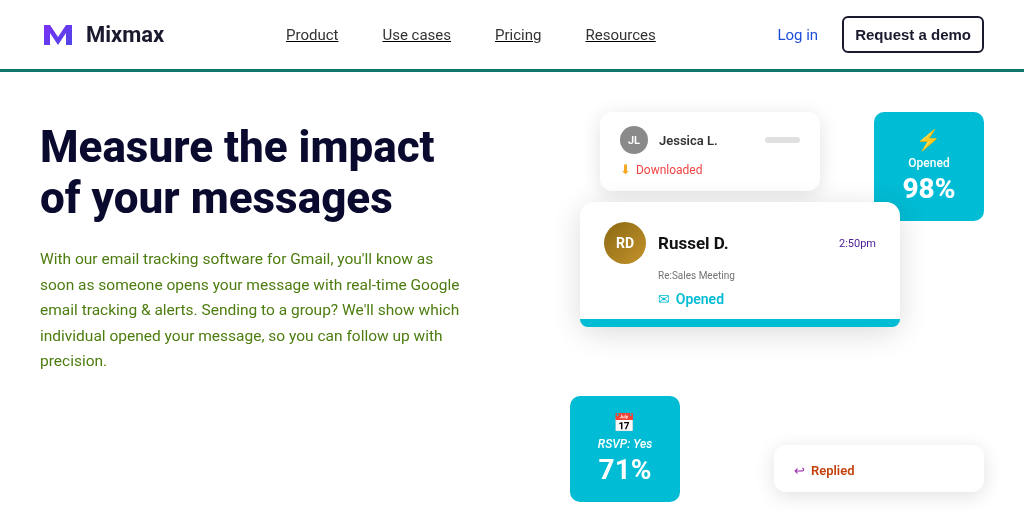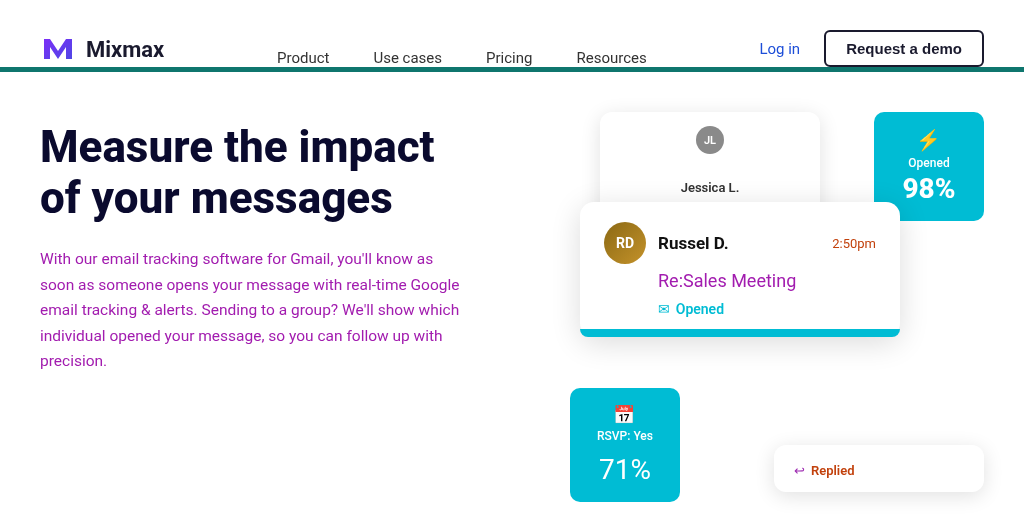--- a/index.html
+++ b/index.html
@@ -1,44 +1,45 @@
 <!DOCTYPE html>
 <html><head>
   <meta charset="utf-8">
   <style>
     * { margin: 0; padding: 0; box-sizing: border-box; }
     body { font-family: -apple-system, BlinkMacSystemFont, 'Segoe UI', Roboto, sans-serif; background: #fff; width: 1024px; height: 526px; overflow: hidden; }
 
     
     .header {
       display: flex;
-      align-items: flex-end;
+      align-items: center;
       justify-content: space-between;
       padding: 0 40px;
       height: 72px;
-      border-bottom: 5px solid #0f766e;
+      border-bottom: 3px solid #0f766e;
     }
     .logo-area {
       display: flex;
       align-items: center;
       gap: 10px;
     }
     .logo-icon {
       width: 36px;
       height: 36px;
     }
     .logo-text {
       font-size: 22px;
       font-weight: 700;
       color: #1a1a2e;
     }
     .nav {
       display: flex;
       align-items: center;
       gap: 44px;
+      text-decoration: underline;
     }
     .nav-link {
       font-size: 15px;
       color: #333;
       text-decoration: none;
       cursor: pointer;
     }
     .header-actions {
       display: flex;
       align-items: center;
@@ -48,21 +49,21 @@
       font-size: 15px;
       color: #1d4ed8;
       cursor: pointer;
     }
     .demo-btn {
       font-size: 15px;
       font-weight: 600;
       color: #1a1a2e;
       border: 2px solid #1a1a2e;
       border-radius: 6px;
-      padding: 8px 20px;
+      padding: 8px 11px;
       background: transparent;
       cursor: pointer;
     }
 
     
     .main {
       display: flex;
       padding: 40px 40px 0 40px;
       height: calc(526px - 72px);
       align-items: flex-start;
@@ -75,21 +76,21 @@
     }
     .headline {
       font-size: 44px;
       font-weight: 800;
       color: #0a0a2e;
       line-height: 1.15;
       margin-bottom: 24px;
     }
     .subtext {
       font-size: 15.5px;
-      color: #a21caf;
+      color: #4d7c0f;
       line-height: 1.65;
       max-width: 420px;
     }
 
     
     .right {
       flex: 1;
       position: relative;
       height: 400px;
       margin-left: 20px;
@@ -103,23 +104,22 @@
       background: #fff;
       border-radius: 12px;
       box-shadow: 0 4px 20px rgba(0,0,0,0.12);
       padding: 14px 20px;
       width: 220px;
       z-index: 2;
     }
     .card-jessica-header {
       display: flex;
       align-items: center;
-      gap: 26px;
+      gap: 11px;
       margin-bottom: 8px;
-      flex-direction: column;
     }
     .avatar-circle {
       width: 28px;
       height: 28px;
       border-radius: 50%;
       background: #ccc;
       display: flex;
       align-items: center;
       justify-content: center;
       font-size: 11px;
@@ -216,26 +216,26 @@
       color: #fff;
       font-weight: 700;
       overflow: hidden;
     }
     .russel-name {
       font-size: 17px;
       font-weight: 700;
       color: #111;
     }
     .russel-time {
-      font-size: 13px;
-      color: #c2410c;
+      font-size: 11px;
+      color: #4c1d95;
     }
     .russel-subject {
-      font-size: 18px;
-      color: #a21caf;
+      font-size: 10px;
+      color: #737373;
       margin-left: 54px;
       margin-bottom: 10px;
     }
     .russel-status {
       display: flex;
       align-items: center;
       gap: 6px;
       margin-left: 54px;
     }
     .mail-icon {
@@ -270,25 +270,26 @@
       width: 110px;
       z-index: 3;
     }
     .badge-rsvp .cal-icon {
       font-size: 18px;
       margin-bottom: 4px;
     }
     .badge-rsvp .badge-label {
       font-size: 12px;
       font-weight: 500;
-      margin-bottom: 10px;
+      margin-bottom: 2px;
+      font-style: italic;
     }
     .badge-rsvp .badge-value {
       font-size: 28px;
-      font-weight: 400;
+      font-weight: 700;
     }
 
     
     .card-kendall {
       position: absolute;
       bottom: 20px;
       right: 0;
       background: #fff;
       border-radius: 12px;
       box-shadow: 0 4px 20px rgba(0,0,0,0.12);

